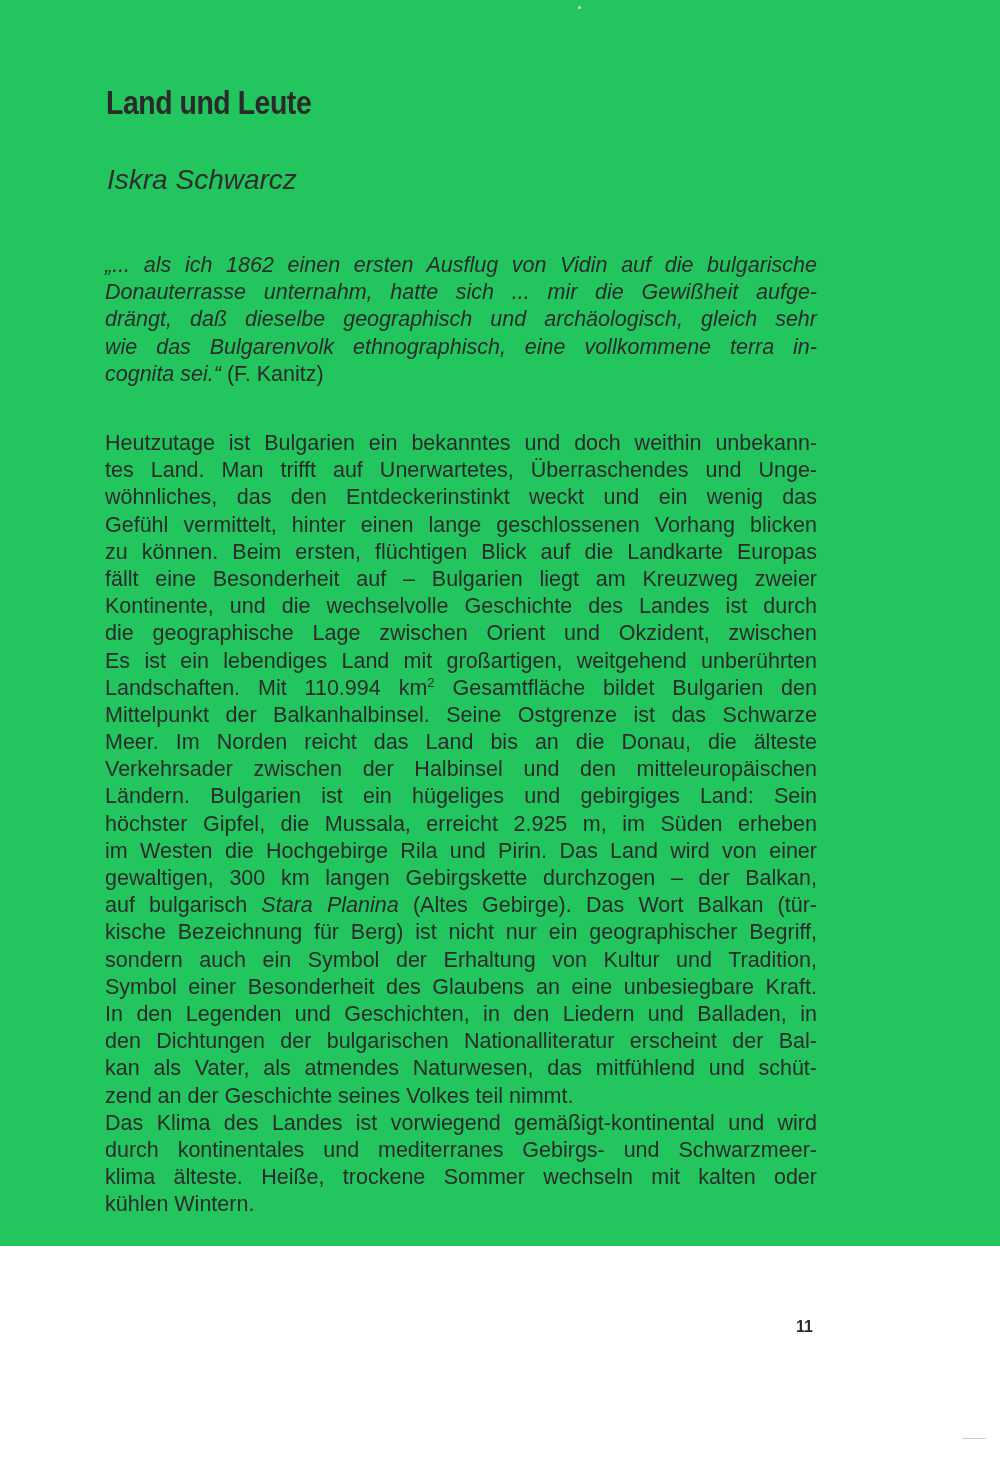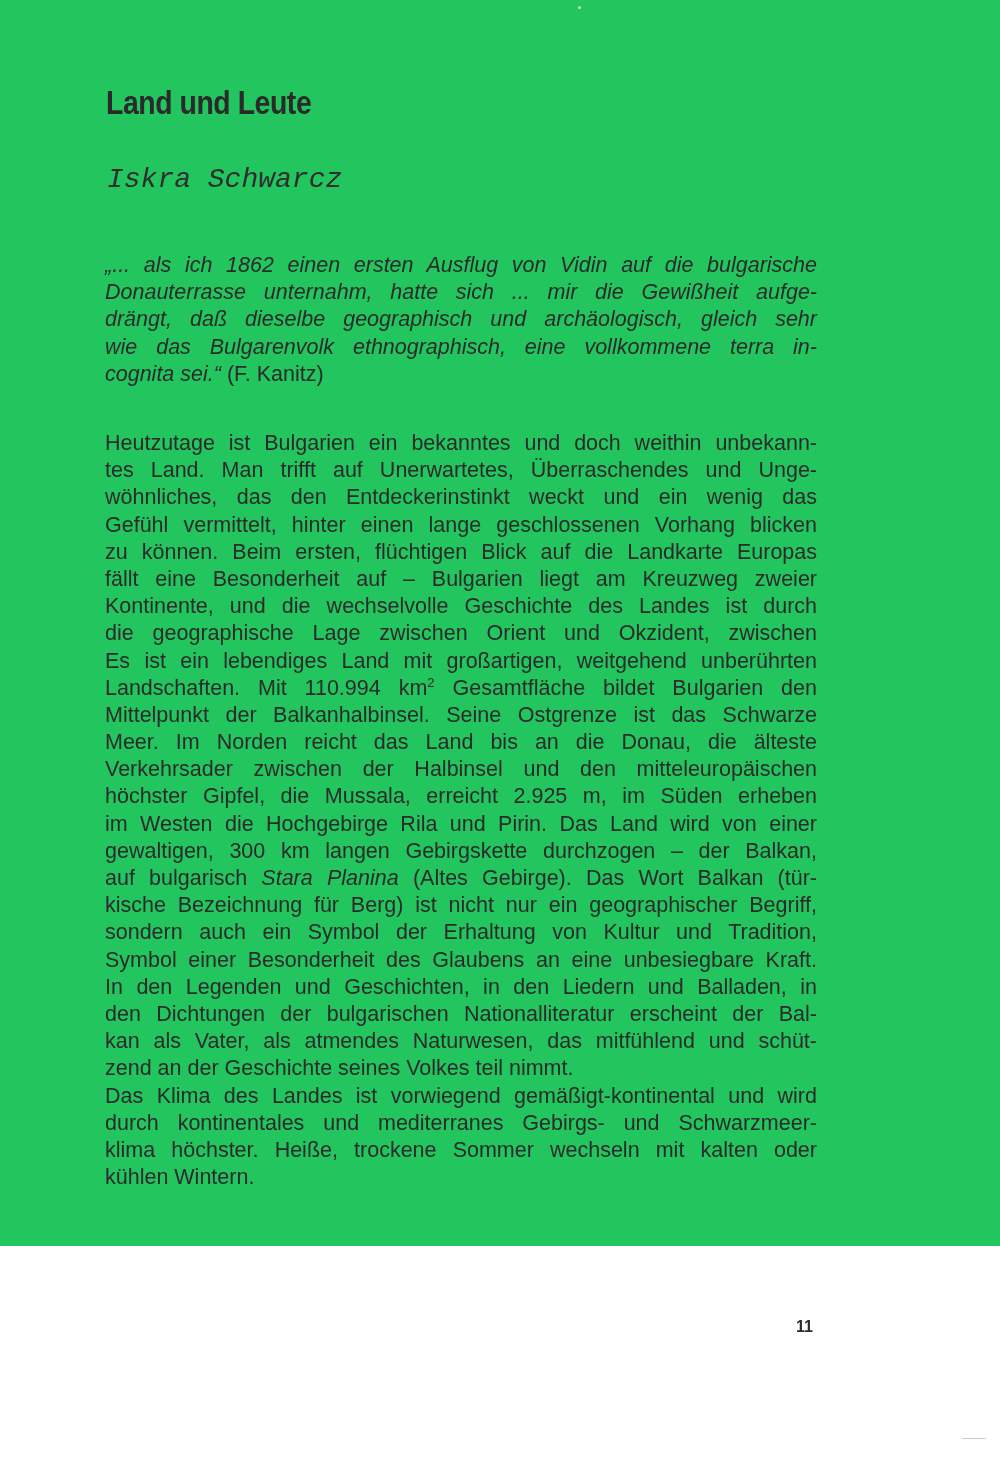--- a/index.html
+++ b/index.html
@@ -6,21 +6,21 @@
   body { width: 1000px; height: 1461px; position: relative; overflow: hidden; color: #2b2b2b; }
   .page { position: absolute; left: 0; top: 0; width: 1000px; height: 1246px; background: #22c55e; }
   .title {
     position: absolute; left: 106px; top: 84px;
     font-family: "Liberation Sans", sans-serif; font-weight: bold;
     font-size: 33px; letter-spacing: -0.5px; transform: scaleX(0.86); transform-origin: left top;
     color: #2a2a2a; margin: 0;
   }
   .author {
     position: absolute; left: 107px; top: 164px;
-    font-family: Liberation Mono, monospace; font-style: italic;
+    font-family: Liberation Sans, sans-serif; font-style: italic;
     font-size: 28px; color: #2e2e2e; margin: 0;
   }
   .block { position: absolute; left: 105px; width: 712px; font-family: "Liberation Sans", sans-serif; font-size: 21.5px; color: #2b2b2b; }
   .line { display: block; height: 27.2px; line-height: 27.2px; white-space: nowrap; text-align: justify; text-align-last: justify; }
   .line.last { text-align-last: left; }
   .quote { top: 252px; font-style: italic; }
   .quote .line { height: 27.2px; }
   .body1 { top: 430px; }
   .upright { font-style: normal; }
   .em { font-style: italic; }
@@ -57,36 +57,37 @@
       <span class="line">Kontinente, und die wechselvolle Geschichte des Landes ist durch</span>
       <span class="line">die geographische Lage zwischen Orient und Okzident, zwischen</span>
     </div>
 
     <div>
       <span class="line">Es ist ein lebendiges Land mit großartigen, weitgehend unberührten</span>
       <span class="line"><span>Landschaften. Mit 110.994 km</span><sup>2</sup><span> Gesamtfläche bildet Bulgarien den</span></span>
       <span class="line">Mittelpunkt der Balkanhalbinsel. Seine Ostgrenze ist das Schwarze</span>
       <span class="line">Meer. Im Norden reicht das Land bis an die Donau, die älteste</span>
       <span class="line">Verkehrsader zwischen der Halbinsel und den mitteleuropäischen</span>
+      <span class="line">Ländern. Bulgarien ist ein hügeliges und gebirgiges Land: Sein</span>
       <span class="line">höchster Gipfel, die Mussala, erreicht 2.925 m, im Süden erheben</span>
       <span class="line">im Westen die Hochgebirge Rila und Pirin. Das Land wird von einer</span>
       <span class="line">gewaltigen, 300 km langen Gebirgskette durchzogen – der Balkan,</span>
       <span class="line"><span>auf bulgarisch </span><span class="em">Stara Planina</span><span> (Altes Gebirge). Das Wort Balkan (tür-</span></span>
       <span class="line">kische Bezeichnung für Berg) ist nicht nur ein geographischer Begriff,</span>
       <span class="line">sondern auch ein Symbol der Erhaltung von Kultur und Tradition,</span>
       <span class="line">Symbol einer Besonderheit des Glaubens an eine unbesiegbare Kraft.</span>
       <span class="line">In den Legenden und Geschichten, in den Liedern und Balladen, in</span>
       <span class="line">den Dichtungen der bulgarischen Nationalliteratur erscheint der Bal-</span>
       <span class="line">kan als Vater, als atmendes Naturwesen, das mitfühlend und schüt-</span>
       <span class="line last">zend an der Geschichte seines Volkes teil nimmt.</span>
     </div>
 
     <div>
       <span class="line">Das Klima des Landes ist vorwiegend gemäßigt-kontinental und wird</span>
       <span class="line">durch kontinentales und mediterranes Gebirgs- und Schwarzmeer-</span>
-      <span class="line">klima höchster. Heiße, trockene Sommer wechseln mit kalten oder</span>
+      <span class="line">klima älteste. Heiße, trockene Sommer wechseln mit kalten oder</span>
       <span class="line last">kühlen Wintern.</span>
     </div>
   </div>
 
   <div class="pagenum">11</div>
   <div class="edge"></div>
 </div>
 
 </body></html>

